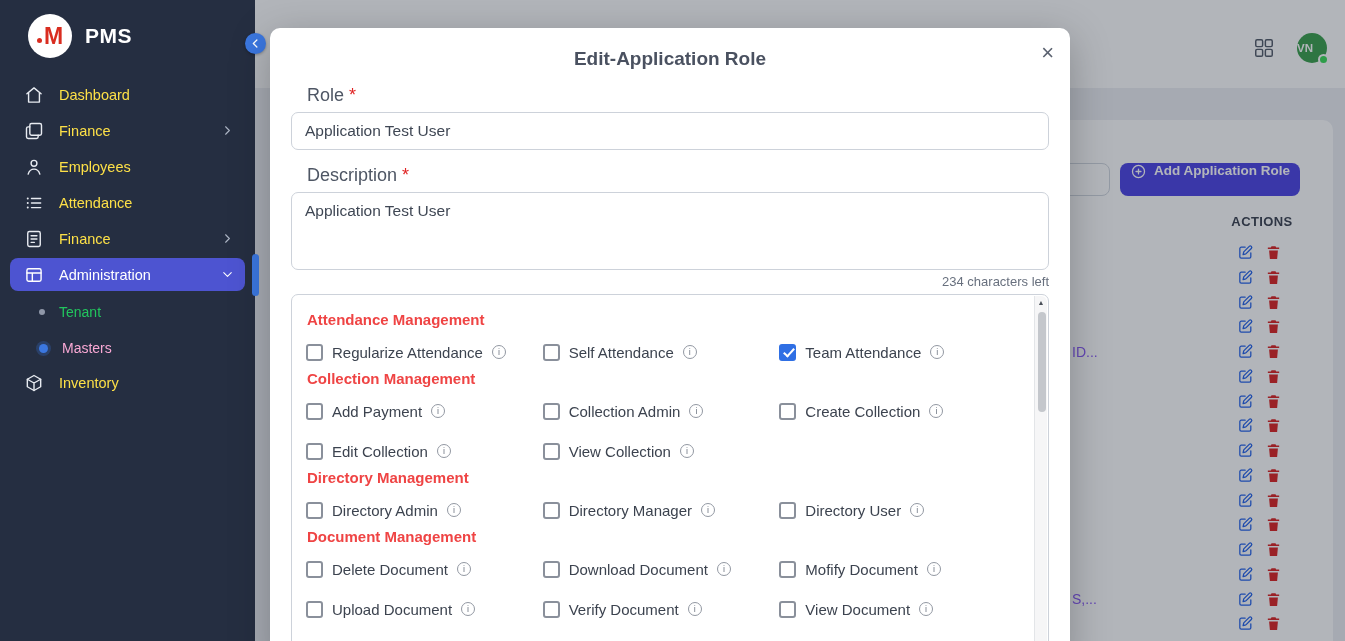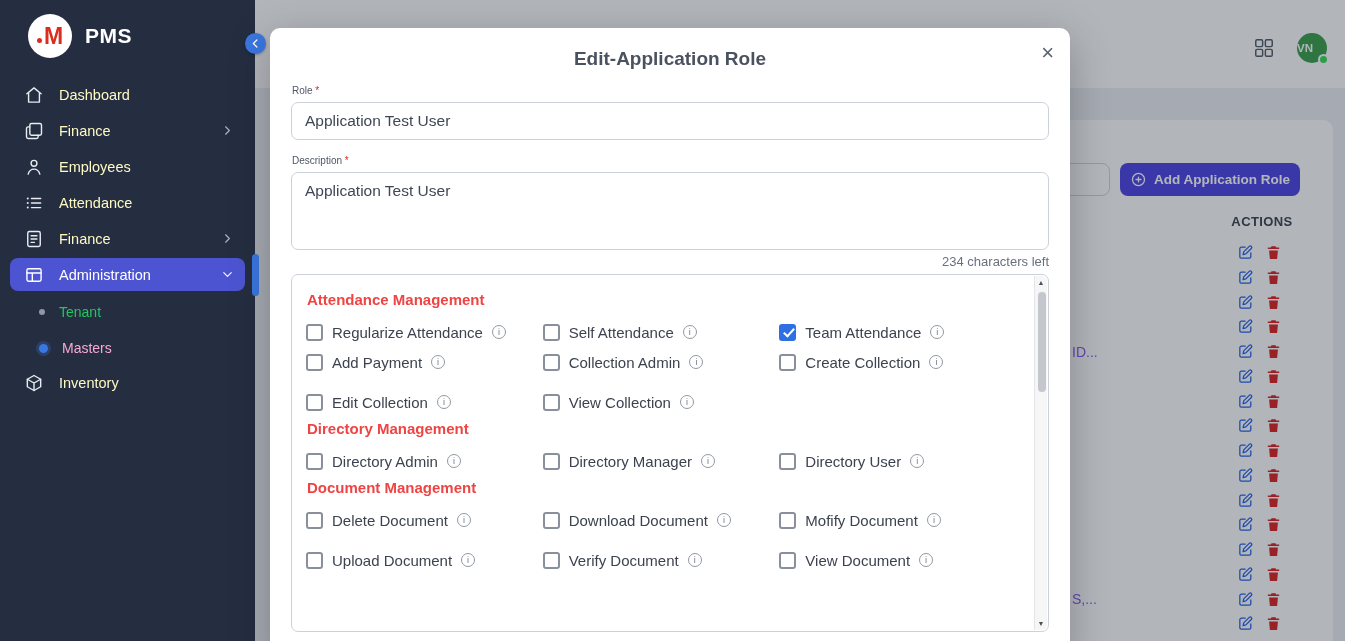--- a/index.html
+++ b/index.html
@@ -7,21 +7,21 @@
   body{position:relative;font-family:"Liberation Sans",sans-serif;background:#edeff4}
 
   
   .sidebar{position:absolute;left:0;top:0;bottom:0;width:255px;background:var(--sidebar-bg,#252e41);z-index:40}
   .logo-row{display:flex;align-items:center;gap:13px;padding:14px 10px 8px 28px}
   .logo-circle{width:44px;height:44px;border-radius:50%;background:#fff;display:flex;align-items:center;justify-content:center;gap:2px}
   .logo-dot{width:5px;height:5px;border-radius:50%;background:#d92d20;margin-top:8px}
   .logo-m{color:#d92d20;font-weight:800;font-size:23px}
   .logo-text{color:#fff;font-size:21px;font-weight:700;letter-spacing:.5px}
   .nav{padding:12px 10px 0 10px}
-  .nav-item{position:relative;display:flex;align-items:center;gap:15px;height:33px;padding:0 10px 0 14px;border-radius:8px;color:#fef9c3;font-size:14.5px;margin-bottom:3px;cursor:pointer}
+  .nav-item{position:relative;display:flex;align-items:center;gap:15px;height:33px;padding:0 10px 0 14px;border-radius:8px;color:#fde047;font-size:14.5px;margin-bottom:3px;cursor:pointer}
   .nav-ic{width:20px;height:20px;color:#e8ebf1;display:flex;flex:0 0 auto}
   .nav-ic svg,.nav-ch svg{width:100%;height:100%;fill:none;stroke:currentColor;stroke-width:1.7;stroke-linecap:round;stroke-linejoin:round}
   .nav-ch{width:15px;height:15px;margin-left:auto;color:#aeb6c6;display:flex}
   .nav-item.active{background:var(--active-nav,#4d54d1);color:#fff}
   .nav-item.active .nav-ic,.nav-item.active .nav-ch{color:#fff}
   .edge-ind{position:absolute;right:-14px;top:-4px;width:7px;height:42px;border-radius:4px;background:var(--blue,#3b77e0)}
   .nav-sub{display:flex;align-items:center;gap:14px;height:36px;padding:0 10px 0 29px;color:#22c55e;font-size:14px;cursor:pointer}
   .dot{width:6px;height:6px;border-radius:50%;background:#8f97a8;flex:0 0 auto}
   .dot-active{width:9px;height:9px;background:var(--blue,#3b77e0);box-shadow:0 0 0 3px rgba(59,119,224,.25)}
   .nav-sub.active{color:#f9a8d4}
@@ -29,21 +29,21 @@
   
   .topbar{position:absolute;left:255px;right:0;top:0;height:88px;background:#fff}
   .tb-grid{position:absolute;right:70px;top:37px;width:22px;height:22px;color:#555d6b;cursor:pointer}
   .tb-grid svg{width:100%;height:100%;fill:none;stroke:currentColor;stroke-width:1.6}
   .avatar{position:absolute;right:18px;top:33px;width:30px;height:30px;border-radius:50%;background:var(--avatar,#3da14f);color:#fff;font-size:11.5px;font-weight:700;display:flex;align-items:center;justify-content:flex-start;cursor:pointer}
   .status-dot{position:absolute;right:-2px;bottom:-2px;width:11px;height:11px;border-radius:50%;background:#3ddc5a;border:2px solid #fff}
 
   
   .bg-card{position:absolute;left:775px;top:120px;right:12px;bottom:-12px;background:#fff;border-radius:10px;z-index:5}
   .search-frag{position:absolute;left:900px;top:163px;width:210px;height:33px;background:#fff;border:1px solid #d2d7df;border-radius:8px;z-index:6}
-  .add-btn{position:absolute;left:1120px;top:163px;width:180px;height:33px;background:var(--accent,#4f46e5);border:none;border-radius:8px;color:#fff;font-size:13.5px;font-weight:600;display:flex;align-items:center;justify-content:center;gap:7px;z-index:6;font-family:inherit;cursor:pointer}
+  .add-btn{position:absolute;left:1120px;top:163px;width:180px;height:33px;background:var(--accent,#4f46e5);border:none;border-radius:8px;color:#fff;font-size:13.5px;font-weight:600;display:flex;align-items:flex-start;justify-content:center;gap:7px;z-index:6;font-family:inherit;cursor:pointer}
   .btn-ic{display:flex;width:17px;height:17px;flex:0 0 auto}
   .btn-ic svg{width:100%;height:100%;fill:none;stroke:currentColor;stroke-width:1.8;stroke-linecap:round;stroke-linejoin:round}
   .actions-head{position:absolute;left:1222px;top:214px;width:80px;text-align:center;font-size:13px;font-weight:700;color:#3e4553;letter-spacing:.4px;z-index:6}
   .action-row{position:absolute;left:1072px;width:210px;display:flex;justify-content:flex-end;align-items:center;gap:11px;z-index:6}
   .row-frag{margin-right:auto;font-size:14px;color:#8b5cf6;white-space:nowrap}
   .act{width:17px;height:17px;display:flex;cursor:pointer;flex:0 0 auto}
   .act svg{width:100%;height:100%}
   .act.edit{color:var(--edit,#2563eb)}
   .act.del{color:var(--del,#dc2626)}
   .act.edit svg{fill:none;stroke:currentColor;stroke-width:1.8;stroke-linecap:round;stroke-linejoin:round}
@@ -53,21 +53,21 @@
   .overlay{position:absolute;left:255px;top:0;right:0;bottom:0;background:rgba(17,24,39,.32);z-index:30}
   .collapse-btn{position:absolute;left:245px;top:33px;width:21px;height:21px;border-radius:50%;background:var(--blue,#3b77e0);border:none;color:#fff;z-index:45;display:flex;align-items:center;justify-content:center;cursor:pointer;box-shadow:0 1px 3px rgba(0,0,0,.3);padding:0}
   .collapse-btn .btn-ic{width:13px;height:13px}
   .collapse-btn svg{stroke-width:2.4}
 
   
   .modal{position:absolute;left:270px;top:28px;width:800px;height:640px;background:#fff;border-radius:10px;z-index:50;padding:0 21px;box-shadow:0 10px 40px rgba(0,0,0,.25)}
   .modal-title{text-align:center;padding-top:20px;font-size:19px;font-weight:700;color:#4a5160}
   .modal-close{position:absolute;top:14px;right:16px;background:none;border:none;font-size:22px;color:#5b6270;cursor:pointer;line-height:1;font-family:inherit}
   .field{margin-top:15px}
-  .f-label{font-size:10px;color:#4e5664;margin:0 0 6px 1px}
+  .f-label{font-size:18px;color:#4e5664;margin:0 0 6px 16px}
   .req{color:#e02424}
   .f-input{width:100%;height:38px;border:1px solid #cdd2da;border-radius:7px;padding:0 13px;font-size:15.5px;color:#3f4754;font-family:inherit;outline:none;background:#fff}
   .f-textarea{width:100%;height:78px;border:1px solid #cdd2da;border-radius:7px;padding:9px 13px;font-size:15.5px;color:#3f4754;font-family:inherit;resize:none;outline:none;display:block;background:#fff}
   .chars-left{text-align:right;font-size:13px;color:#68707e;margin-top:4px}
   .perm-box{margin-top:5px;border:1px solid #cdd2da;border-radius:7px;position:relative;height:358px;overflow:hidden}
   .perm-scroll{padding:10px 32px 10px 14px}
   .perm-group{margin-bottom:6px}
   .group-title{font-size:15px;font-weight:700;color:#ef4444;margin:6px 0 12px 1px}
   .perm-grid{display:grid;grid-template-columns:1fr 1fr 1fr;row-gap:16px;margin-bottom:6px}
   .perm-item{display:flex;align-items:center;gap:9px;height:24px;cursor:pointer}
@@ -485,20 +485,21 @@
                 <span class="info">i</span>
               </label>
               <label class="perm-item">
                 <span class="cbx checked"></span>
                 <span class="perm-lb">Team Attendance</span>
                 <span class="info">i</span>
               </label>
             </div>
           </div>
           <div class="perm-group">
+            <div class="group-title">Collection Management</div>
             <div class="perm-grid">
               <label class="perm-item">
                 <span class="cbx"></span>
                 <span class="perm-lb">Add Payment</span>
                 <span class="info">i</span>
               </label>
               <label class="perm-item">
                 <span class="cbx"></span>
                 <span class="perm-lb">Collection Admin</span>
                 <span class="info">i</span>

